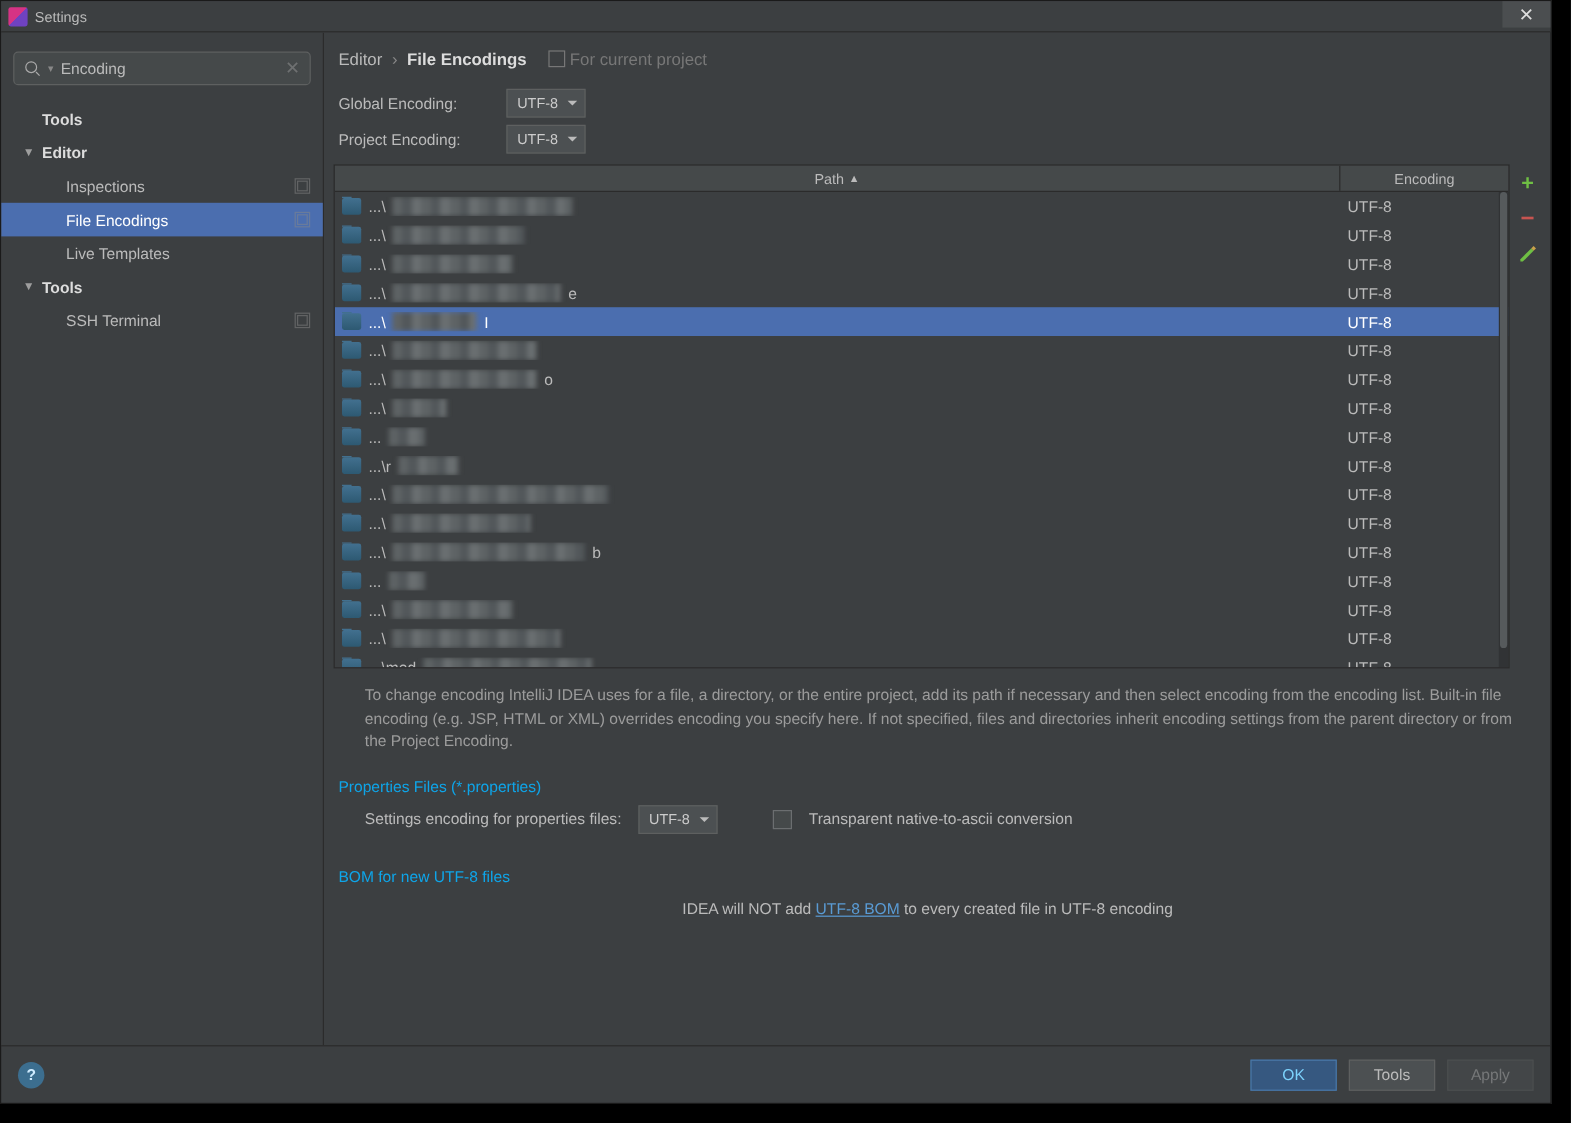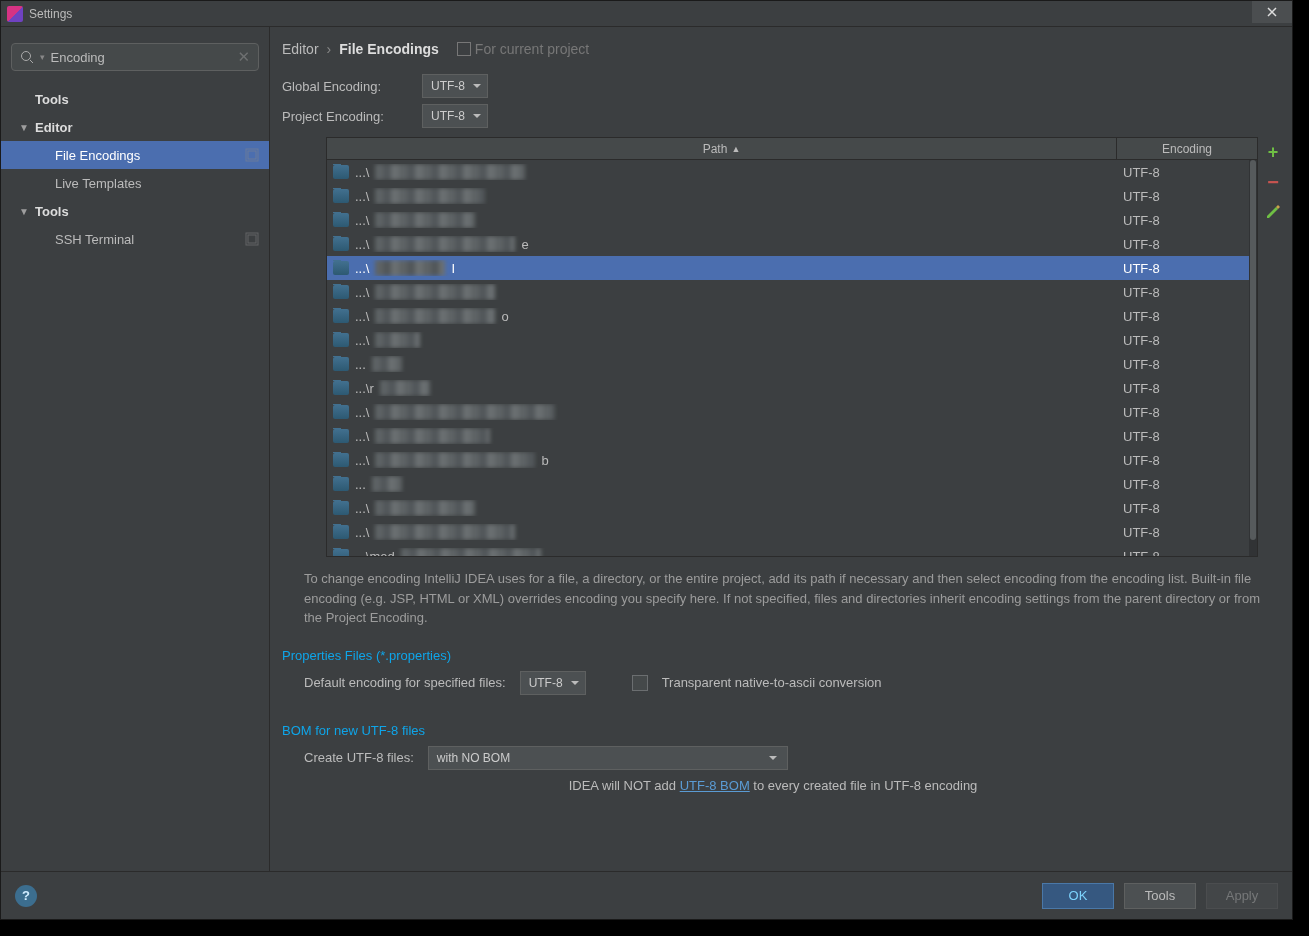--- a/index.html
+++ b/index.html
@@ -168,21 +168,20 @@
     height: 420px;
   }
   .table {
     flex:1;
     display:flex;
     flex-direction:column;
     border:1px solid #2b2b2b;
     background:#3c3f41;
     overflow:hidden;
     position:relative;
-    margin-left:48px;
   }
   .thead {
     display:flex;
     height:22px;
     background:#45494a;
     border-bottom:1px solid #2b2b2b;
   }
   .th {
     display:flex; align-items:center; justify-content:center;
     color:#bbb; font-size:12px;
@@ -303,20 +302,27 @@
         <span class="clear">✕</span>
       </div>
       <div class="tree" id="tree">
           <div class="tree-row bold">
             <span class="arrow"></span>
             <span>Tools</span>
           </div>
           <div class="tree-row bold">
             <span class="arrow">▼</span>
             <span>Editor</span>
+          </div>
+          <div class="tree-row child">
+            <span>Inspections</span>
+            <span class="overlay-icon"><svg width="14" height="14">
+                <rect x="1" y="1" width="12" height="12" fill="none" stroke="#888"></rect>
+                <rect x="3" y="3" width="8" height="8" fill="none" stroke="#888"></rect>
+              </svg></span>
           </div>
           <div class="tree-row child selected">
             <span>File Encodings</span>
             <span class="overlay-icon"><svg width="14" height="14">
                 <rect x="1" y="1" width="12" height="12" fill="none" stroke="#888"></rect>
                 <rect x="3" y="3" width="8" height="8" fill="none" stroke="#888"></rect>
               </svg></span>
           </div>
           <div class="tree-row child">
             <span>Live Templates</span>
@@ -519,32 +525,28 @@
                 <path d="M11 3 L13 5 L15 3 L13 1 Z" fill="#c9a24a"></path>
               </svg>
           </div>
         </div>
       </div>
 
       <div class="description">To change encoding IntelliJ IDEA uses for a file, a directory, or the entire project, add its path if necessary and then select encoding from the encoding list. Built-in file encoding (e.g. JSP, HTML or XML) overrides encoding you specify here. If not specified, files and directories inherit encoding settings from the parent directory or from the Project Encoding.</div>
 
       <div class="section-label">Properties Files (*.properties)</div>
       <div class="indent-row">
-        <span>Default encoding for specified files:</span>
+        <span>Settings encoding for properties files:</span>
         <div class="combo">UTF-8</div>
         <span style="width:18px;"></span>
         <div class="checkbox"></div>
         <span>Transparent native-to-ascii conversion</span>
       </div>
 
       <div class="section-label" style="padding-top:26px;">BOM for new UTF-8 files</div>
-      <div class="indent-row">
-        <span>Create UTF-8 files:</span>
-        <div class="combo wide">with NO BOM</div>
-      </div>
       <div class="hint-line">
         <span>
           <span>IDEA will NOT add </span><a>UTF-8 BOM</a><span> to every created file in UTF-8 encoding</span>
         </span>
       </div>
     </div>
   </div>
 
   <div class="footer">
     <div class="help">?</div>

